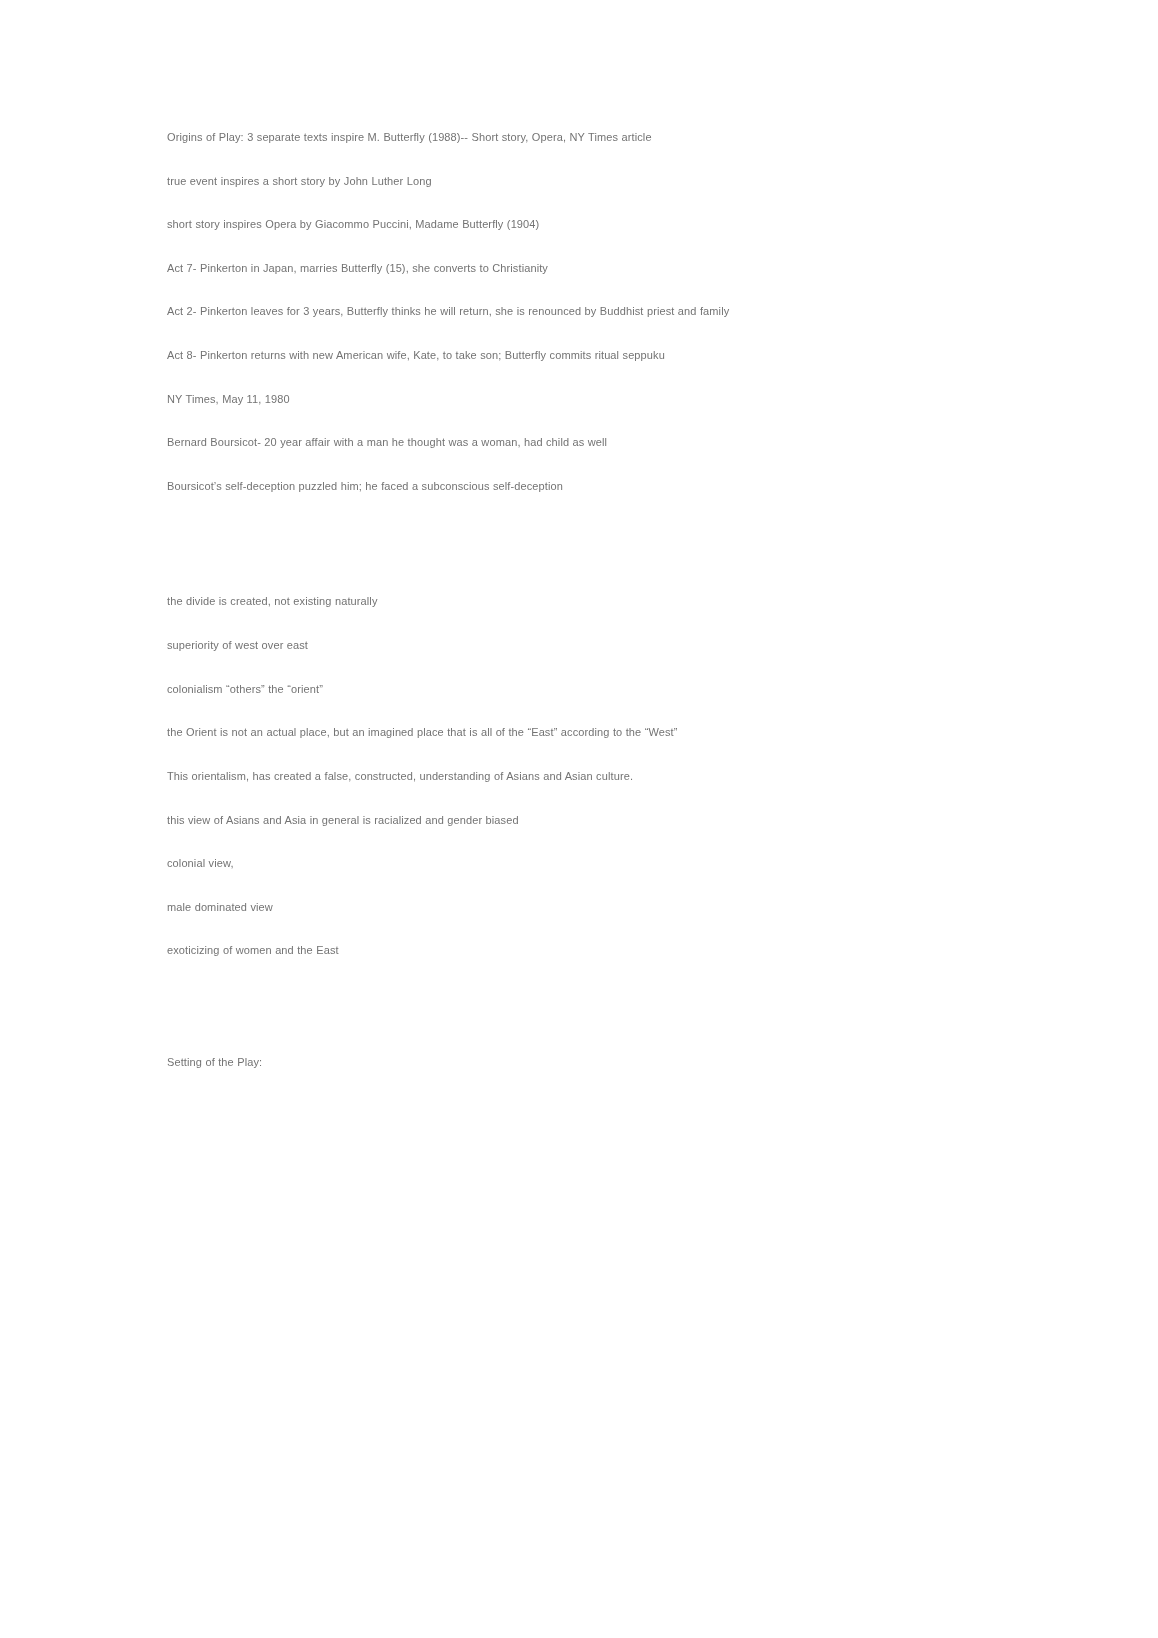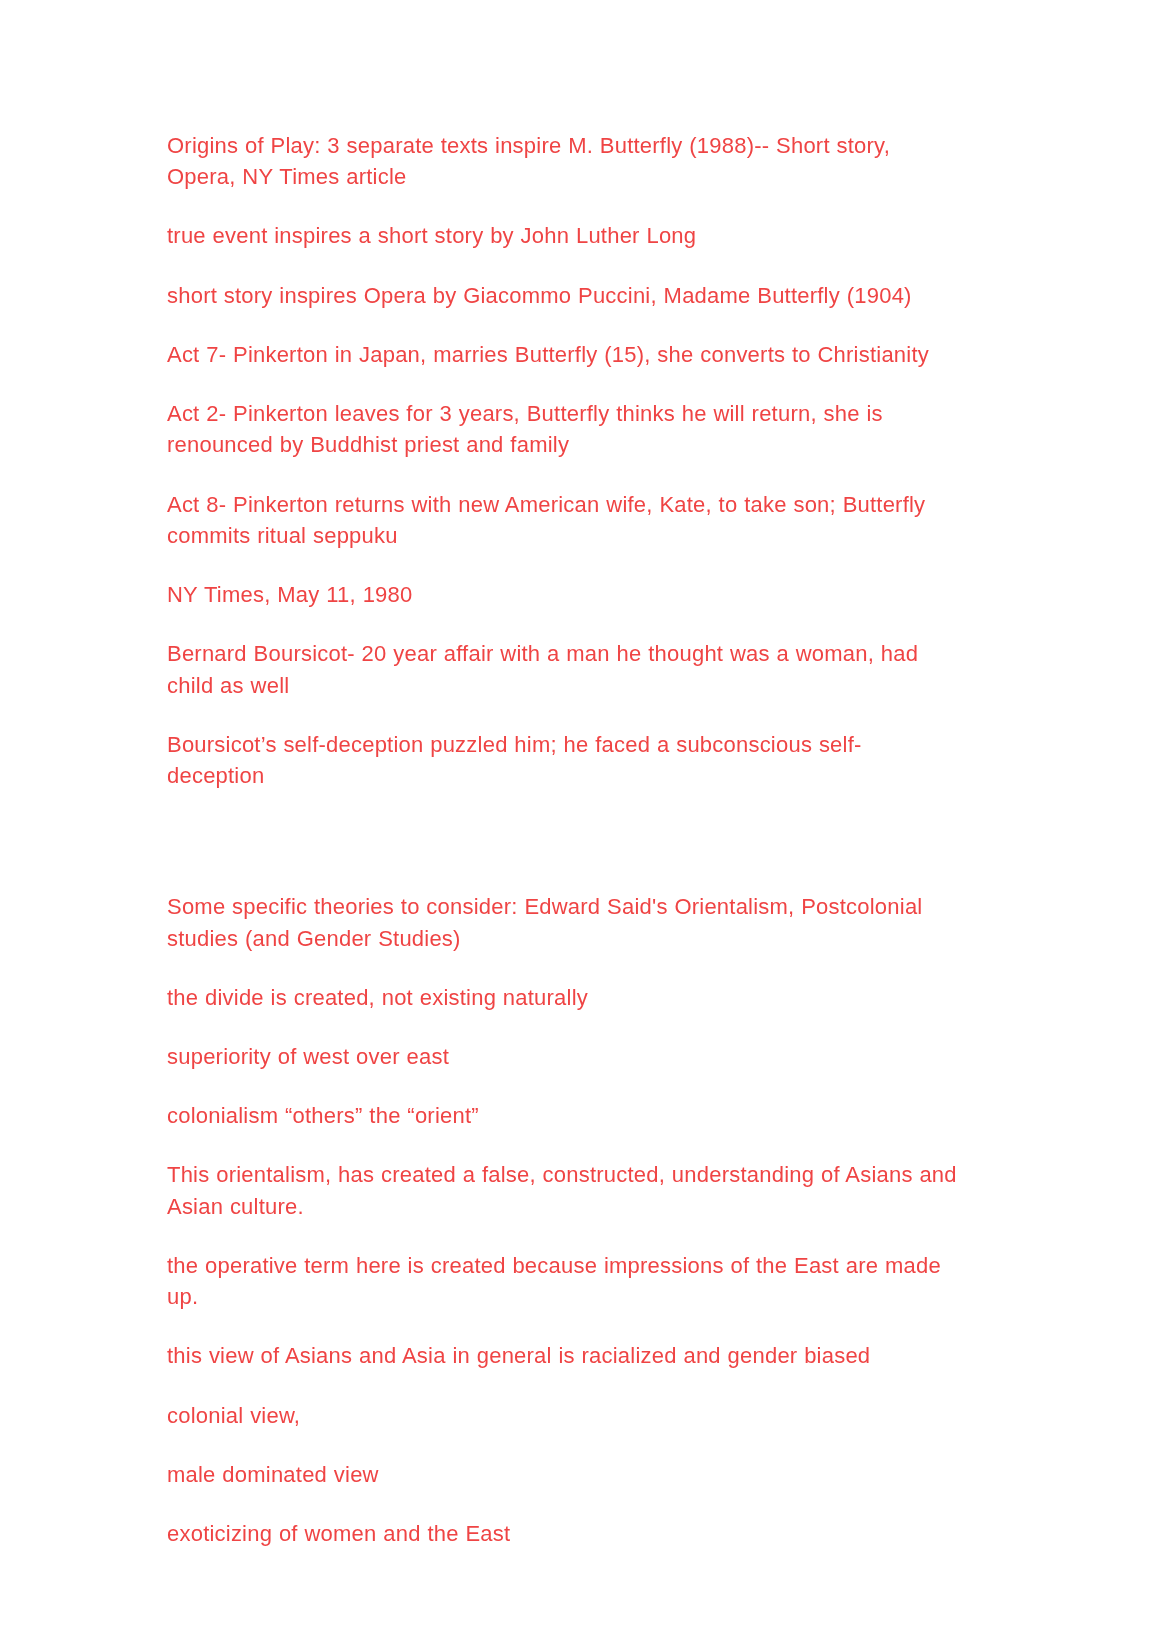--- a/index.html
+++ b/index.html
@@ -17,24 +17,24 @@
     margin: 0 auto;
     background: #ffffff;
     position: relative;
     box-sizing: border-box;
     padding: 130px 165px 0 167px;
   }
   .doc-body {
     width: 790px;
   }
   p.para {
-    font-size: 22px;
+    font-size: 11px;
     line-height: 1.42;
     margin: 0 0 28px 0;
-    color: #ef4444;
+    color: #737373;
     letter-spacing: 0.01em;
     word-spacing: 0.02em;
   }
   p.para:last-child {
     margin-bottom: 0;
   }
   .block-gap {
     height: 100px;
   }
   .block-gap-2 {
@@ -55,26 +55,25 @@
       <p class="para">Act 2- Pinkerton leaves for 3 years, Butterfly thinks he will return, she is renounced by Buddhist priest and family</p>
       <p class="para">Act 8- Pinkerton returns with new American wife, Kate, to take son; Butterfly commits ritual seppuku</p>
       <p class="para">NY Times, May 11, 1980</p>
       <p class="para">Bernard Boursicot- 20 year affair with a man he thought was a woman, had child as well</p>
       <p class="para">Boursicot’s self-deception puzzled him; he faced a subconscious self-deception</p>
     </div>
 
     <div class="block-gap"></div>
 
     <div>
-      <p class="para">Some specific theories to consider: Edward Said's Orientalism, Postcolonial studies (and Gender Studies)</p>
       <p class="para">the divide is created, not existing naturally</p>
       <p class="para">superiority of west over east</p>
       <p class="para">colonialism “others” the “orient”</p>
+      <p class="para">the Orient is not an actual place, but an imagined place that is all of the “East” according to the “West”</p>
       <p class="para">This orientalism, has created a false, constructed, understanding of Asians and Asian culture.</p>
-      <p class="para">the operative term here is created because impressions of the East are made up.</p>
       <p class="para">this view of Asians and Asia in general is racialized and gender biased</p>
       <p class="para">colonial view,</p>
       <p class="para">male dominated view</p>
       <p class="para">exoticizing of women and the East</p>
     </div>
 
     <div class="block-gap-2"></div>
 
     <div>
       <p class="para">Setting of the Play:</p>

